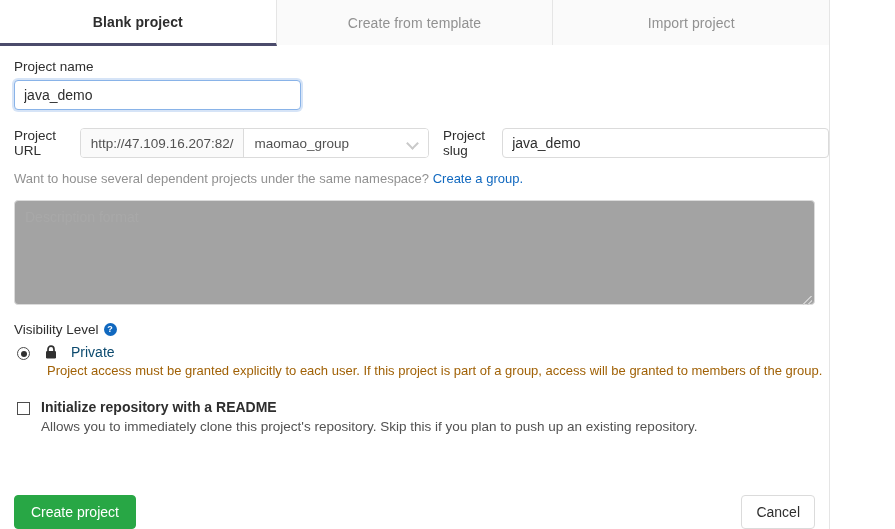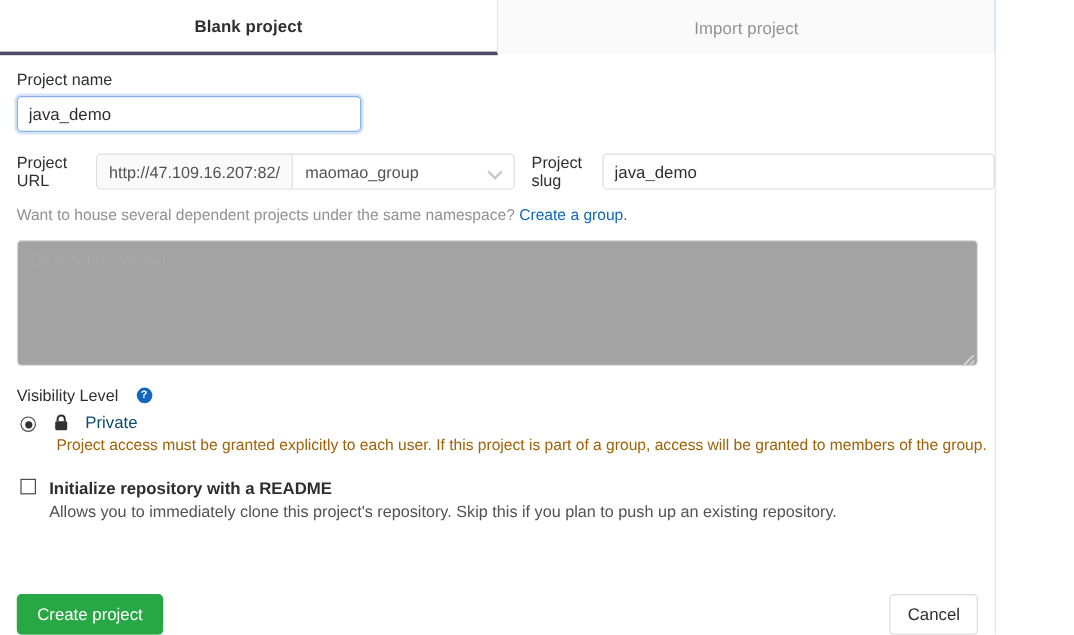--- a/index.html
+++ b/index.html
@@ -219,21 +219,21 @@
     pointer-events: none;
     background:
       linear-gradient(135deg, transparent 0 42%, #cfcfcf 42% 55%, transparent 55% 100%),
       linear-gradient(135deg, transparent 0 68%, #cfcfcf 68% 82%, transparent 82% 100%);
   }
 
   
   .vis-head {
     display: flex;
     align-items: center;
-    gap: 15px;
+    gap: 5px;
     margin-bottom: 7px;
   }
   .help-icon {
     display: inline-flex;
     align-items: center;
     justify-content: center;
     width: 13px;
     height: 13px;
     border-radius: 50%;
     background: #1068bf;
@@ -284,21 +284,21 @@
     margin: 2px 0 0 33px;
     width: 785px;
     font-size: 13px;
     color: #a16207;
     line-height: 18px;
   }
 
   
   .check-row {
     display: flex;
-    align-items: flex-start;
+    align-items: flex-end;
     margin-top: 19px;
   }
   .checkbox {
     width: 13px;
     height: 13px;
     border: 1px solid #4d4d4d;
     box-sizing: border-box;
     background: #ffffff;
     margin: 0 0 0 3px;
     flex: none;
@@ -360,20 +360,23 @@
 </head>
 <body>
 
 <div class="page">
 
   <div class="container-edge"></div>
 
   <div class="tabs">
     <div class="tab active">
       <span>Blank project</span>
+    </div>
+    <div class="tab">
+      <span>Create from template</span>
     </div>
     <div class="tab">
       <span>Import project</span>
     </div>
   </div>
 
   <div class="form-body">
 
     <label class="field-label">Project name</label>
     <div class="name-wrap">

